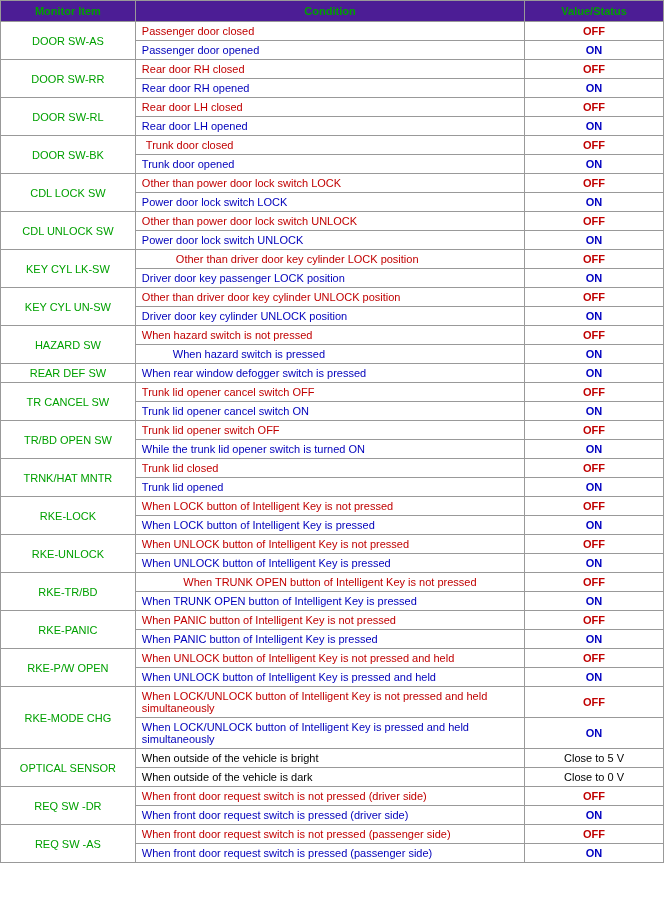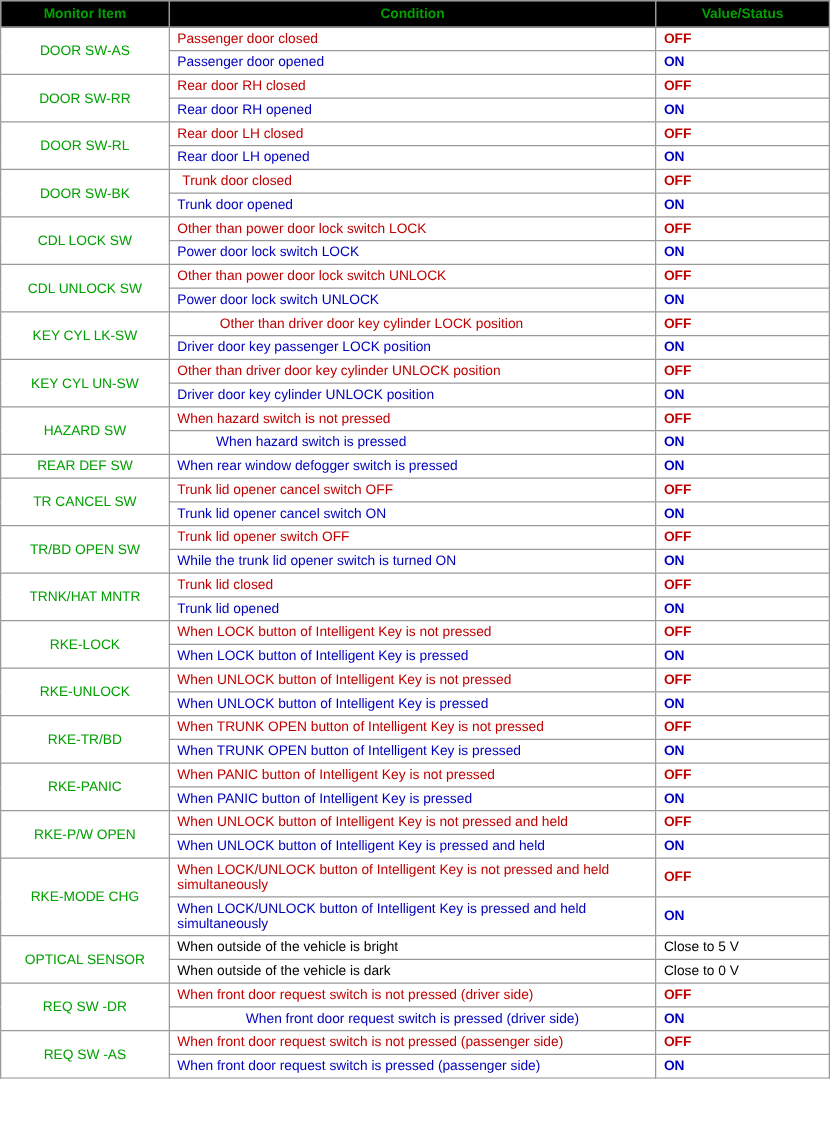--- a/index.html
+++ b/index.html
@@ -13,41 +13,41 @@
       width: 100%;
       border-collapse: collapse;
     }
     th {
       border: 1px solid #999;
       padding: 4px 6px;
       text-align: center;
       color: #00a000;
       font-weight: bold;
       font-size: 11px;
-      background: #000000;
+      background: #4c1d95;
     }
     td {
       border: 1px solid #999;
       padding: 3px 6px;
       font-size: 11px;
       vertical-align: middle;
     }
     .col-monitor {
       width: 135px;
       text-align: center;
       color: #00a000;
       font-weight: normal;
     }
     .col-condition {
       width: 390px;
       color: #000;
     }
     .col-value {
       width: 139px;
-      text-align: left;
+      text-align: center;
     }
     .val-off { color: #c00000; font-weight: bold; }
     .val-on { color: #0000c0; font-weight: bold; }
     .val-other { color: #000; }
   </style>
 </head>
 <body>
 
 <table>
   <thead>
@@ -184,21 +184,21 @@
         <td class="col-monitor" rowspan="2">RKE-UNLOCK</td>
         <td class="col-condition" style="color: rgb(192, 0, 0);">When UNLOCK button of Intelligent Key is not pressed</td>
         <td class="col-value val-off">OFF</td>
       </tr>
       <tr>
         <td class="col-condition" style="color: rgb(0, 0, 187);">When UNLOCK button of Intelligent Key is pressed</td>
         <td class="col-value val-on">ON</td>
       </tr>
       <tr>
         <td class="col-monitor" rowspan="2">RKE-TR/BD</td>
-        <td class="col-condition" style="color: rgb(192, 0, 0);">When TRUNK OPEN button of Intelligent Key is not pressed</td>
+        <td class="col-condition" style="color: rgb(192, 0, 0); text-align: center;">When TRUNK OPEN button of Intelligent Key is not pressed</td>
         <td class="col-value val-off">OFF</td>
       </tr>
       <tr>
         <td class="col-condition" style="color: rgb(0, 0, 187);">When TRUNK OPEN button of Intelligent Key is pressed</td>
         <td class="col-value val-on">ON</td>
       </tr>
       <tr>
         <td class="col-monitor" rowspan="2">RKE-PANIC</td>
         <td class="col-condition" style="color: rgb(192, 0, 0);">When PANIC button of Intelligent Key is not pressed</td>
         <td class="col-value val-off">OFF</td>
@@ -233,21 +233,21 @@
       <tr>
         <td class="col-condition" style="color: rgb(0, 0, 0);">When outside of the vehicle is dark</td>
         <td class="col-value val-other">Close to 0 V</td>
       </tr>
       <tr>
         <td class="col-monitor" rowspan="2">REQ SW -DR</td>
         <td class="col-condition" style="color: rgb(192, 0, 0);">When front door request switch is not pressed (driver side)</td>
         <td class="col-value val-off">OFF</td>
       </tr>
       <tr>
-        <td class="col-condition" style="color: rgb(0, 0, 187); text-align: center;">When front door request switch is pressed (driver side)</td>
+        <td class="col-condition" style="color: rgb(0, 0, 187);">When front door request switch is pressed (driver side)</td>
         <td class="col-value val-on">ON</td>
       </tr>
       <tr>
         <td class="col-monitor" rowspan="2">REQ SW -AS</td>
         <td class="col-condition" style="color: rgb(192, 0, 0);">When front door request switch is not pressed (passenger side)</td>
         <td class="col-value val-off">OFF</td>
       </tr>
       <tr>
         <td class="col-condition" style="color: rgb(0, 0, 187);">When front door request switch is pressed (passenger side)</td>
         <td class="col-value val-on">ON</td>

